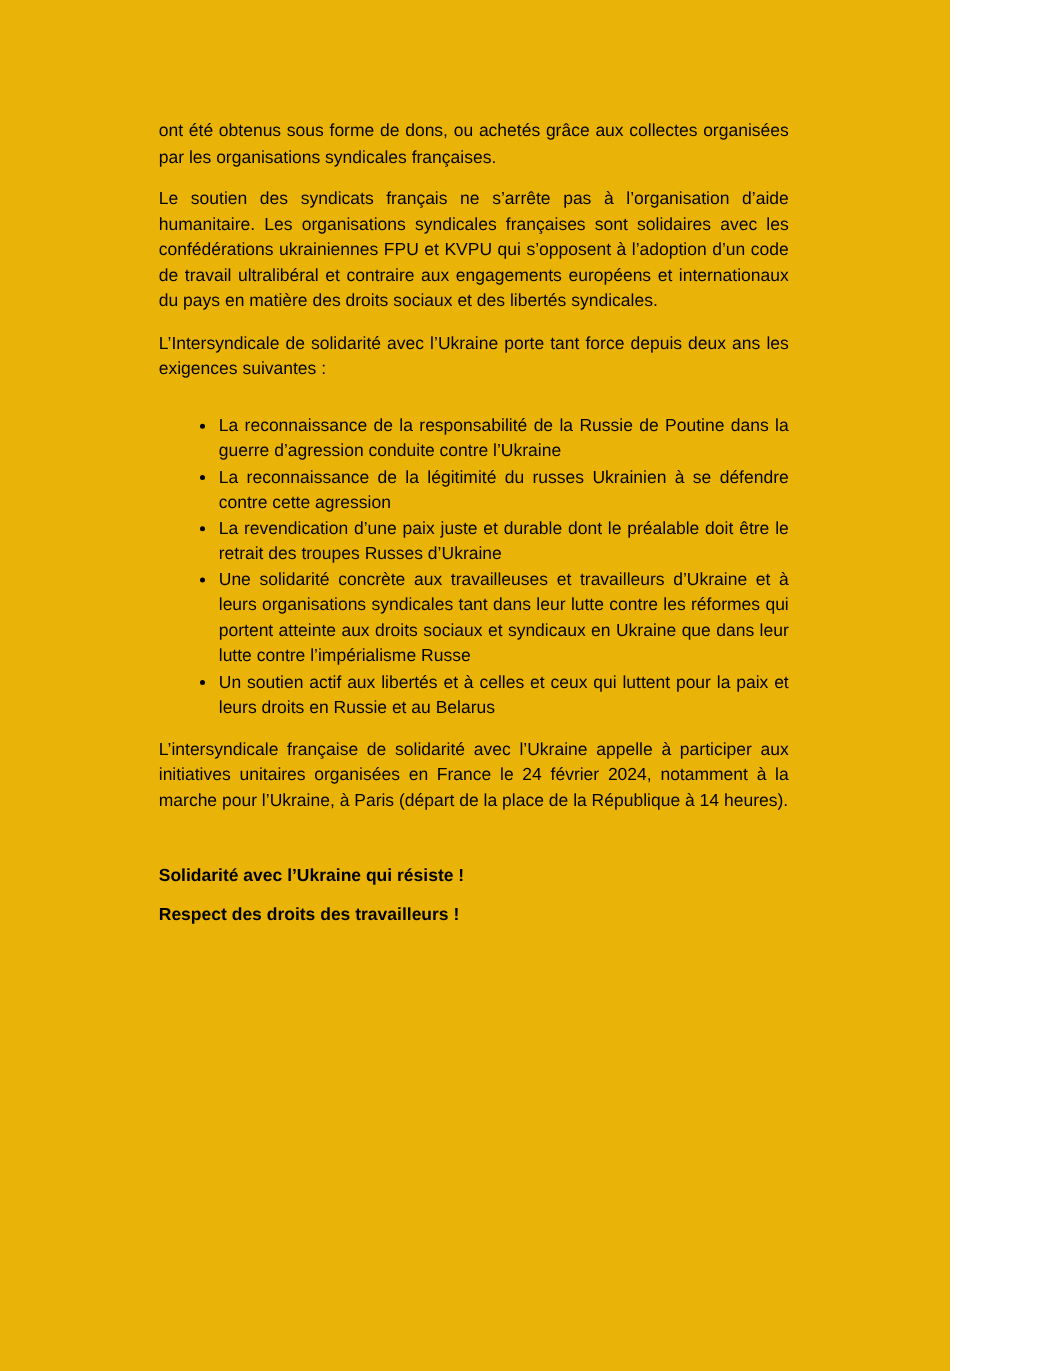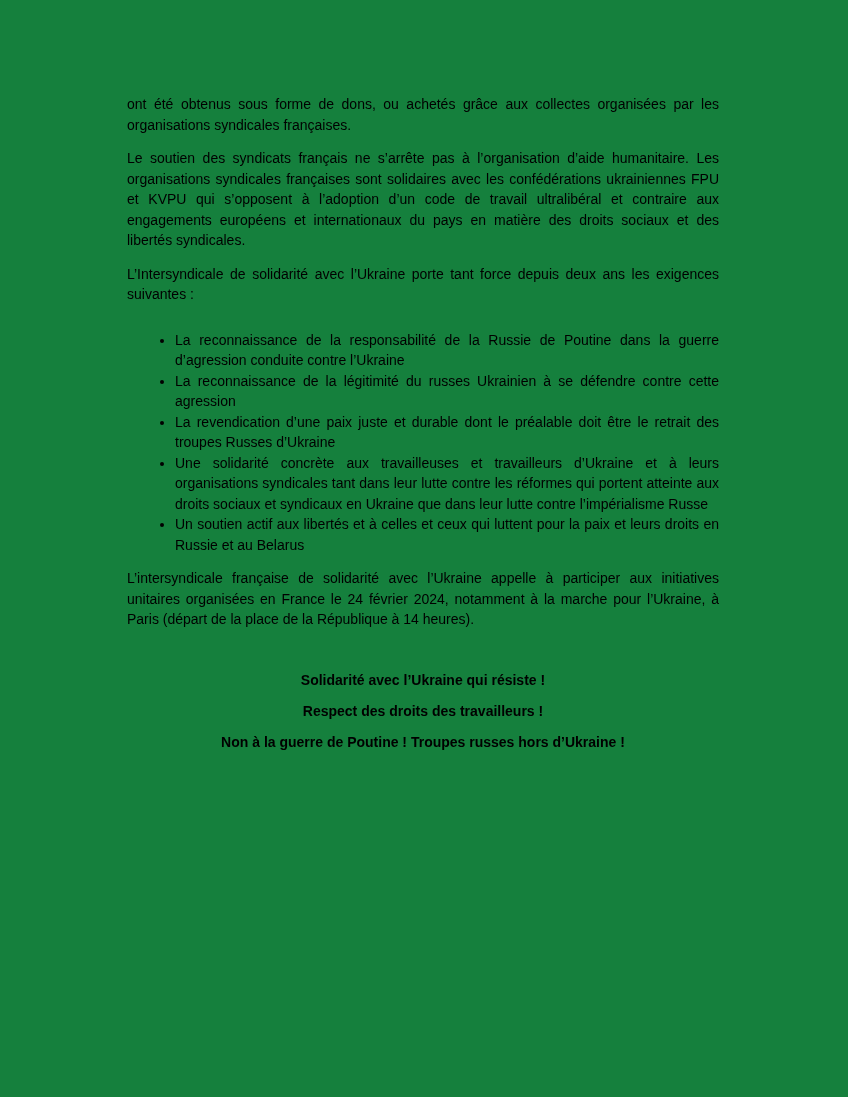--- a/index.html
+++ b/index.html
@@ -5,24 +5,24 @@
   html, body {
     margin: 0;
     padding: 0;
     width: 848px;
     height: 1097px;
     background: #ffffff;
     overflow: hidden;
   }
   .page {
     box-sizing: border-box;
-    width: 848px;
+    width: 760px;
     height: 1097px;
     padding: 94px 129px 0 127px;
-    background: #15803d;
+    background: #eab308;
     color: #000000;
     font-family: "Liberation Sans", sans-serif;
     font-size: 14px;
     line-height: 20.5px;
   }
   .para {
     margin: 0 0 13px 0;
     text-align: justify;
     text-justify: inter-word;
   }
@@ -38,21 +38,20 @@
     margin: 0;
   }
   ul.bullets li::marker {
     font-size: 13px;
   }
   .slogans {
     margin-top: 40px;
   }
   .slogan {
     margin: 0 0 10.5px 0;
-    text-align: center;
     font-weight: bold;
   }
 </style>
 </head>
 <body>
 
 <div class="page">
 
   <p class="para">ont été obtenus sous forme de dons, ou achetés grâce aux collectes organisées par les organisations syndicales françaises.</p>
 
@@ -67,16 +66,15 @@
     <li>La revendication d’une paix juste et durable dont le préalable doit être le retrait des troupes Russes d’Ukraine</li>
     <li>Une solidarité concrète aux travailleuses et travailleurs d’Ukraine et à leurs organisations syndicales tant dans leur lutte contre les réformes qui portent atteinte aux droits sociaux et syndicaux en Ukraine que dans leur lutte contre l’impérialisme Russe</li>
     <li>Un soutien actif aux libertés et à celles et ceux qui luttent pour la paix et leurs droits en Russie et au Belarus</li>
   </ul>
 
   <p class="para">L’intersyndicale française de solidarité avec l’Ukraine appelle à participer aux initiatives unitaires organisées en France le 24 février 2024, notamment à la marche pour l’Ukraine, à Paris (départ de la place de la République à 14 heures).</p>
 
   <div class="slogans">
     <p class="slogan">Solidarité avec l’Ukraine qui résiste !</p>
     <p class="slogan">Respect des droits des travailleurs !</p>
-    <p class="slogan">Non à la guerre de Poutine ! Troupes russes hors d’Ukraine !</p>
   </div>
 
 </div>
 
 </body></html>

